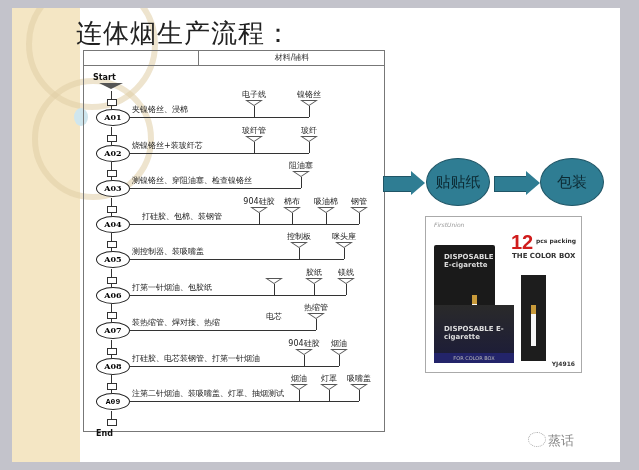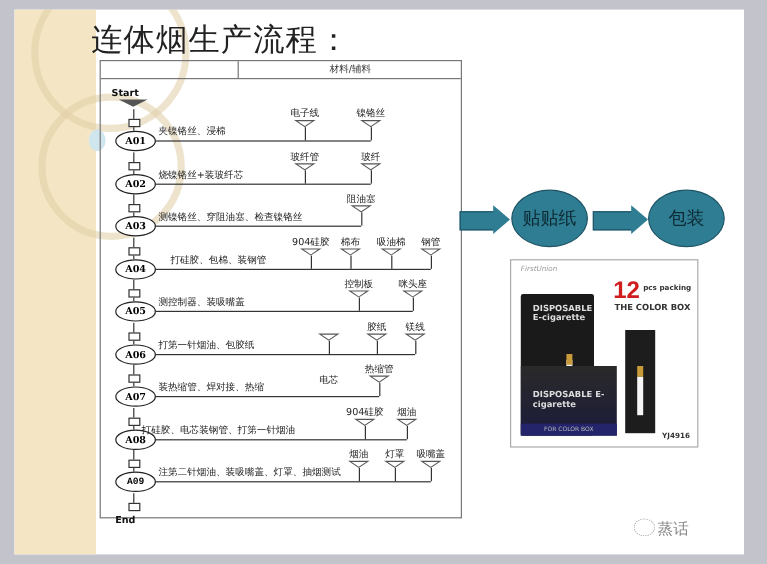--- a/index.html
+++ b/index.html
@@ -217,21 +217,21 @@
         <div class="small-box" style="top:261px;"></div>
         <div class="node" style="top:271px;">A07</div>
         <div class="step-text" style="left:48px;top:266px;">装热缩管、焊对接、热缩</div>
         <div class="step-line" style="left:45px;top:279px;width:187px;"></div>
         <div class="mat" style="left:212px;top:251px;">热缩管</div>
         <div class="mat-funnel" style="left:223px;top:262px;"></div>
         <div class="mat-stem" style="left:232px;top:268px;height:11px;"></div>
         <div class="connector" style="top:288.5px;height:18px;"></div>
         <div class="small-box" style="top:296.5px;"></div>
         <div class="node" style="top:306.5px;">A08</div>
-        <div class="step-text" style="left:34px;top:301.5px;">打硅胶、电芯装钢管、打第一针烟油</div>
+        <div class="step-text" style="left:48px;top:301.5px;">打硅胶、电芯装钢管、打第一针烟油</div>
         <div class="step-line" style="left:45px;top:314.5px;width:210px;"></div>
         <div class="mat" style="left:200px;top:286.5px;">904硅胶</div>
         <div class="mat-funnel" style="left:211px;top:297.5px;"></div>
         <div class="mat-stem" style="left:220px;top:303.5px;height:11px;"></div>
         <div class="mat" style="left:235px;top:286.5px;">烟油</div>
         <div class="mat-funnel" style="left:246px;top:297.5px;"></div>
         <div class="mat-stem" style="left:255px;top:303.5px;height:11px;"></div>
         <div class="connector" style="top:324px;height:18px;"></div>
         <div class="small-box" style="top:332px;"></div>
         <div class="node" style="top:342px;font-family:Liberation Mono, monospace;">A09</div>

